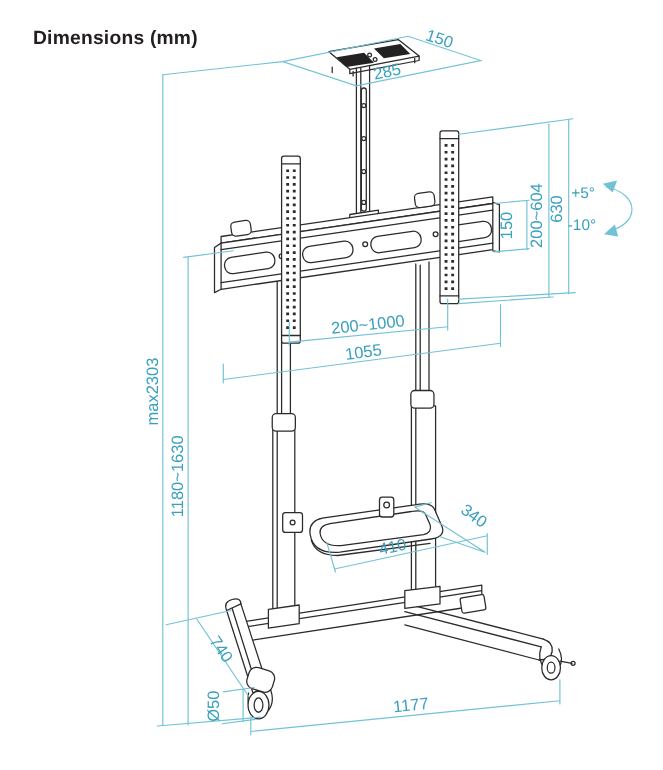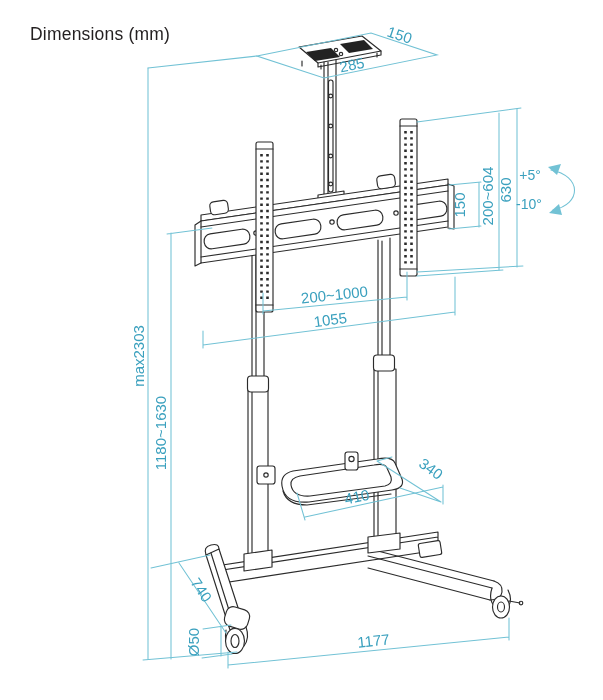--- a/index.html
+++ b/index.html
@@ -8,21 +8,21 @@
     --artwork:#2b2b2b;
     --background:#ffffff;
   }
   html,body{margin:0;padding:0;}
   body{
     width:603px;height:700px;background:var(--background);
     font-family:"Liberation Sans",sans-serif;position:relative;overflow:hidden;
   }
   .page-title{
     position:absolute;left:30px;top:24px;
-    font-size:17.5px;font-weight:400;color:#231f20;letter-spacing:.2px;
+    font-size:17.5px;font-weight:700;color:#231f20;letter-spacing:.2px;
   }
   .figure{position:absolute;left:0;top:0;width:603px;height:700px;}
   svg{display:block;}
   .art{stroke:var(--artwork);fill:none;stroke-width:1.15;stroke-linecap:round;stroke-linejoin:round;}
   .art-w{stroke:var(--artwork);fill:#ffffff;stroke-width:1.15;stroke-linejoin:round;}
   .art-dark{fill:#222222;stroke:none;}
   .holes{stroke:var(--artwork);stroke-width:2.6;stroke-dasharray:2.4 3.8;fill:none;}
   .dim{stroke:var(--annotation-line);fill:none;stroke-width:1.05;stroke-linecap:round;}
   .dim-fill{fill:var(--annotation-line);stroke:none;}
   .dim-text{fill:var(--annotation-text);font-family:"Liberation Sans",sans-serif;font-size:15px;}

